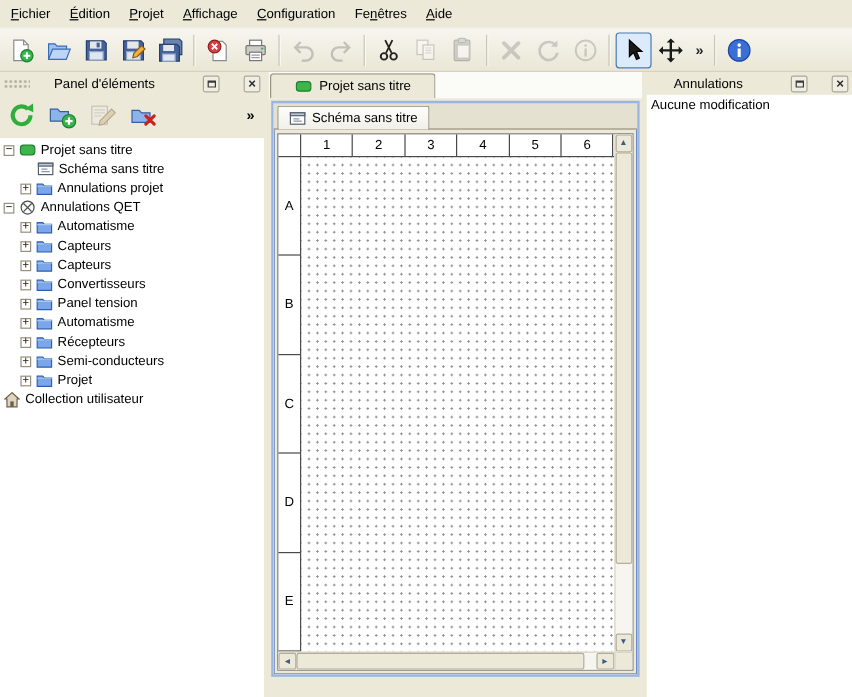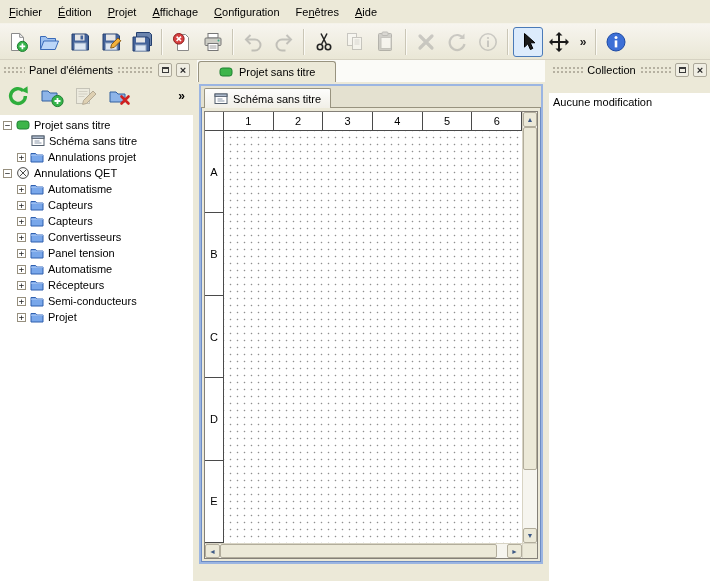--- a/index.html
+++ b/index.html
@@ -15,21 +15,21 @@
 .tb-btn.disabled svg{opacity:.4;filter:grayscale(100%)}
 .tb-btn.pressed{background:#dcebfc;border-color:#4a7ab8}
 .tb-btn svg{width:22px;height:22px;display:block}
 .tb-overflow{width:16px;font-size:12px;font-weight:bold;color:#222}
 .tb-sep{width:0;height:26px;border-left:1px solid #cac6b6;border-right:1px solid #fbfaf5;margin:0 3px;flex:0 0 auto}
 .main{flex:1;display:flex;min-height:0}
 .dock{display:flex;flex-direction:column;min-height:0}
 .dock-left{flex:0 0 193px}
 .dock-right{flex:0 0 161px}
 .splitter{flex:0 0 4px}
-.dock-titlebar{flex:0 0 18px;display:flex;align-items:center;gap:4px;padding:2px 3px 1px 3px}
+.dock-titlebar{flex:0 0 18px;display:flex;align-items:center;gap:20px;padding:2px 3px 1px 3px}
 .dock-handle{flex:1;height:8px;background-image:radial-gradient(circle,#b6b1a1 1px,transparent 1.3px);background-size:4px 4px}
 .dock-handle.small{flex:0 0 22px}
 .dock-title{white-space:nowrap}
 .dock-btn{flex:0 0 14px;height:14px;display:flex;align-items:center;justify-content:center;background:#f0eee3;border:1px solid #aca899;border-radius:2px}
 .float-glyph{display:block;width:7px;height:6px;border:1px solid #3a3a3a;border-top-width:2px}
 .close-glyph{font-size:11px;line-height:10px;font-weight:bold;color:#2a2a2a}
 .panel-toolbar{flex:0 0 35px;display:flex;align-items:center;gap:4px;padding:2px 3px}
 .panel-tb-btn{width:30px;height:30px;display:flex;align-items:center;justify-content:center;border:1px solid transparent;border-radius:3px}
 .panel-tb-btn svg{width:24px;height:24px;display:block}
 .panel-tb-btn.disabled svg{opacity:.45;filter:grayscale(60%)}
@@ -63,21 +63,21 @@
 .ruler-row-cell{flex:1;display:flex;align-items:center;justify-content:center;border-bottom:1px solid #4a4a4a}
 .canvas{grid-area:2/2;background-image:radial-gradient(circle,#8f8f8f .8px,transparent 1.05px);background-size:7px 7px;background-position:3px 3px}
 .vscroll{grid-area:1/3/3/4;display:flex;flex-direction:column;background:#f6f5ef;border-left:1px solid #d8d4c4}
 .hscroll{grid-area:3/1/4/3;display:flex;background:#f6f5ef;border-top:1px solid #d8d4c4}
 .scroll-corner{grid-area:3/3;background:#ece9d8;border-top:1px solid #d8d4c4;border-left:1px solid #d8d4c4}
 .scroll-btn{display:flex;align-items:center;justify-content:center;background:#ece9d8;border:1px solid #b2ad9c;border-radius:2px;font-size:7px;color:#3f5a86}
 .vscroll .scroll-btn{flex:0 0 15px;width:100%}
 .hscroll .scroll-btn{flex:0 0 15px;height:100%}
 .vthumb{flex:1;margin-bottom:58px;background:#ece9d8;border:1px solid #b2ad9c;border-radius:2px}
 .hthumb{flex:1;margin-right:10px;background:#ece9d8;border:1px solid #b2ad9c;border-radius:2px}
-.undo-list{flex:1;background:#fff;margin-top:15px}
+.undo-list{flex:1;background:#fff;margin-top:1px}
 .undo-item{height:17px;display:flex;align-items:center;padding:0 4px;white-space:nowrap;overflow:hidden}
 </style>
 </head>
 <body>
 
 <div class="app">
   <div class="menubar" id="menubar">
       <div class="menu-item"><u>F</u>ichier</div>
       <div class="menu-item"><u>É</u>dition</div>
       <div class="menu-item"><u>P</u>rojet</div>
@@ -427,20 +427,29 @@
           </div>
           <div class="tree-row" style="padding-left: 17px;">
             <span class="expander">+</span>
             <span class="tree-icon">
               <svg viewBox="0 0 14 14">
                 <path d="M1 3.5h4.6L7 5h6v7H1z" fill="#79a7ea" stroke="#2f5fae"></path>
                 <path d="M1 5.2h12" stroke="#a8c6f2"></path>
               </svg>
             </span>
             <span class="tree-label">Projet</span>
+          </div>
+          <div class="tree-row" style="padding-left: 3px;">
+            <span class="tree-icon">
+              <svg viewBox="0 0 14 14">
+                <path d="M7 1.2 1.2 6.5h1.6V13h8.4V6.5h1.6z" fill="#ddd5c2" stroke="#6e5f46"></path>
+                <rect x="5.6" y="8.5" width="2.8" height="4.5" fill="#6e5f46"></rect>
+              </svg>
+            </span>
+            <span class="tree-label">Collection utilisateur</span>
           </div>
         </div>
     </div>
 
     <div class="splitter"></div>
 
     <div class="center">
       <div class="project-tabbar">
         <div class="project-tab">
           <span class="tab-icon">
@@ -499,21 +508,21 @@
           </div>
         </div>
       </div>
     </div>
 
     <div class="splitter"></div>
 
     <div class="dock dock-right">
       <div class="dock-titlebar">
         <div class="dock-handle"></div>
-        <span class="dock-title">Collection</span>
+        <span class="dock-title">Annulations</span>
         <div class="dock-handle"></div>
         <span class="dock-btn">
             <span class="float-glyph"></span>
           </span>
         <span class="dock-btn">
             <span class="close-glyph">×</span>
           </span>
       </div>
       <div class="undo-list" id="undo-list">
           <div class="undo-item">Aucune modification</div>

